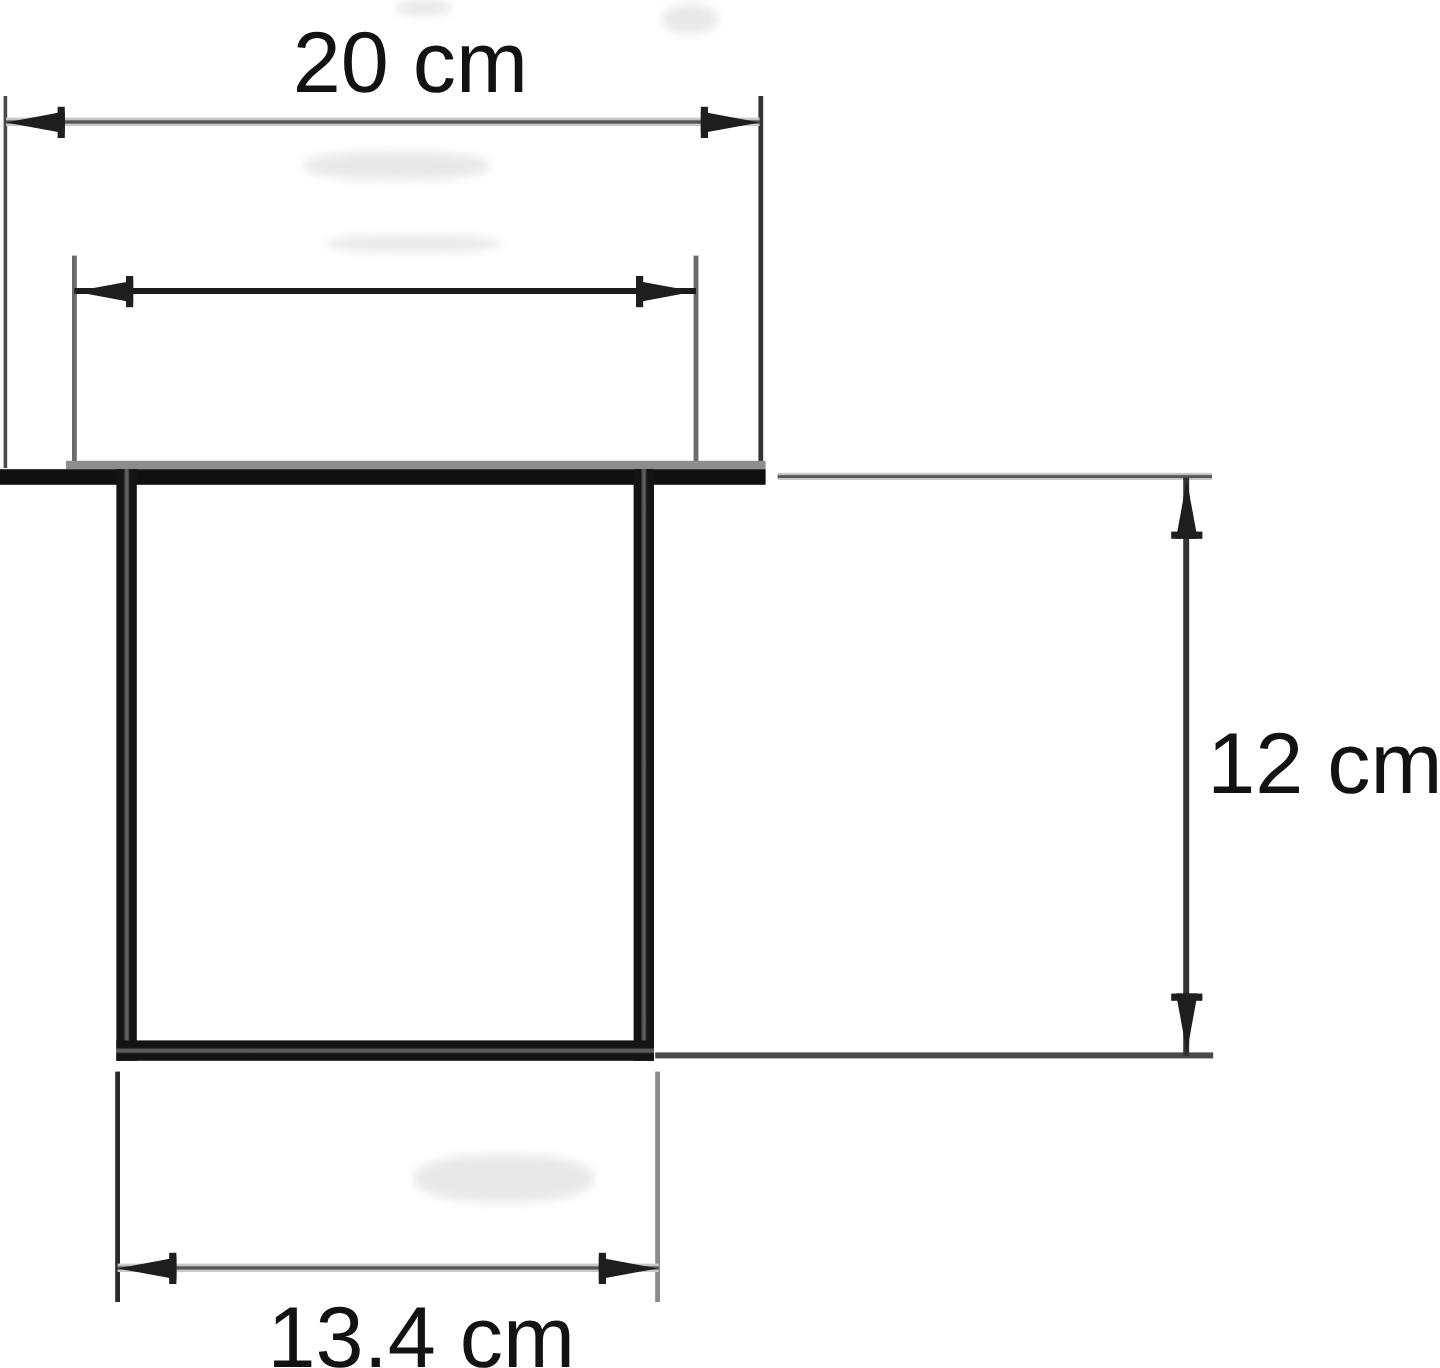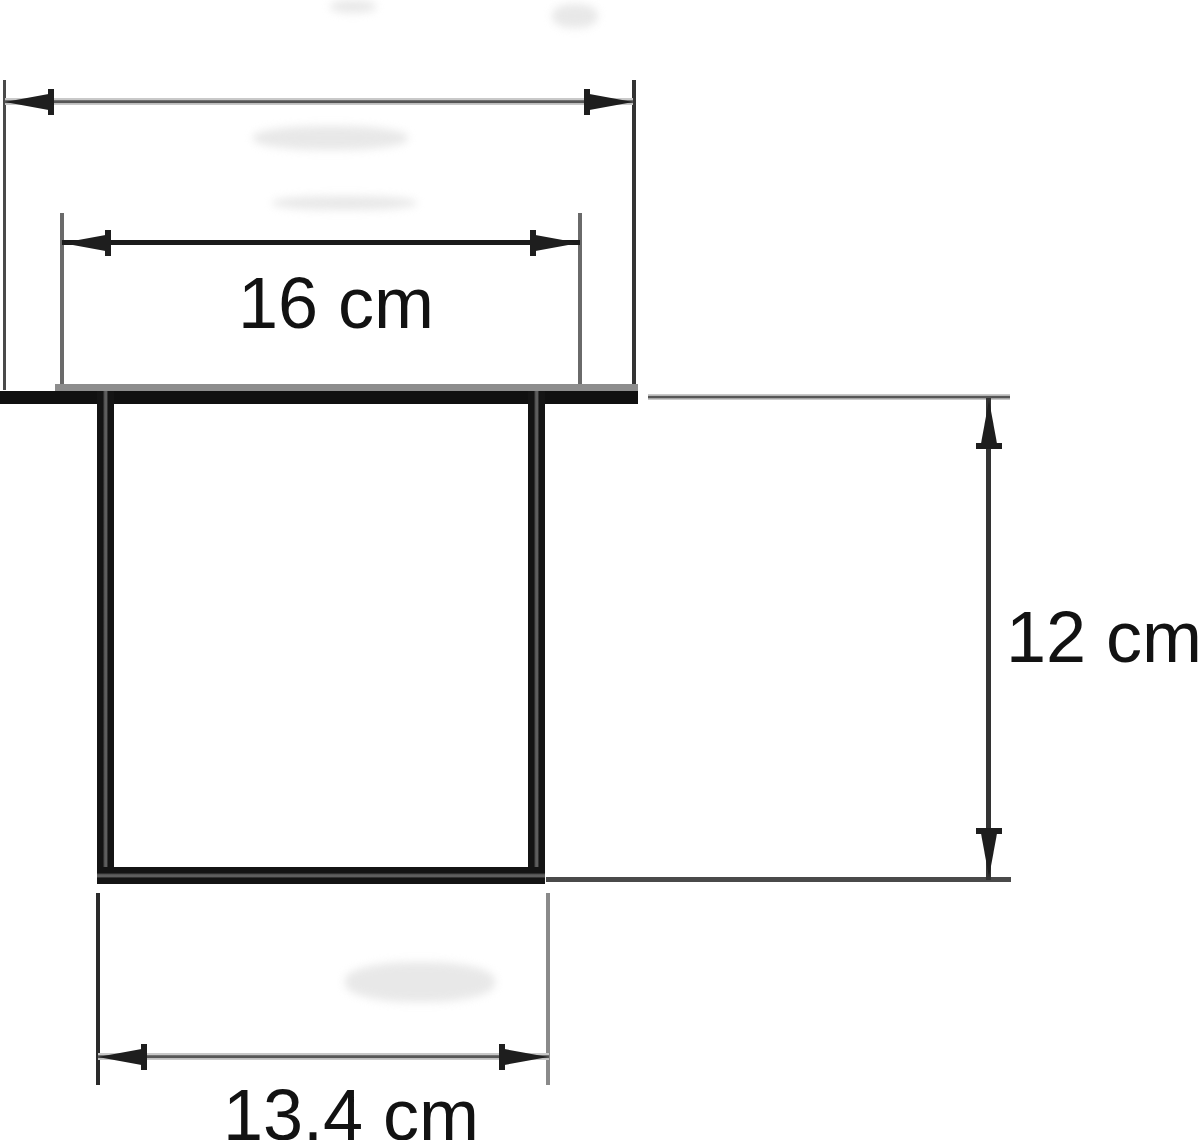--- a/index.html
+++ b/index.html
@@ -38,33 +38,33 @@
   <div class="line" style="left:632px;top:80px;width:4px;height:306px;background:#333;"></div>
   <div class="line gray-dim" style="left:5px;top:98px;width:628px;height:7px;"></div>
   <svg class="arr" style="left:4px;top:87px;" width="60" height="30" viewBox="0 0 60 30">
     <polygon points="1,15 50,6 50,24"></polygon>
       <rect x="44" y="2" width="6" height="26"></rect>
   </svg>
   <svg class="arr" style="left:574px;top:87px;" width="60" height="30" viewBox="0 0 60 30">
     <polygon points="59,15 10,6 10,24"></polygon>
       <rect x="10" y="2" width="6" height="26"></rect>
   </svg>
+  <div class="dim-label centered" style="left:342px;top:16px;">20 cm</div>
 
   <div class="line" style="left:60px;top:213px;width:4px;height:172px;background:#6a6a6a;"></div>
   <div class="line" style="left:578px;top:213px;width:4px;height:172px;background:#6a6a6a;"></div>
   <div class="line" style="left:62px;top:240px;width:518px;height:5px;background:#1b1b1b;"></div>
   <svg class="arr" style="left:61px;top:228px;" width="60" height="30" viewBox="0 0 60 30">
     <polygon points="1,15 50,6 50,24"></polygon>
       <rect x="44" y="2" width="6" height="26"></rect>
   </svg>
   <svg class="arr" style="left:520px;top:228px;" width="60" height="30" viewBox="0 0 60 30">
     <polygon points="59,15 10,6 10,24"></polygon>
       <rect x="10" y="2" width="6" height="26"></rect>
   </svg>
-  <div class="dim-label centered" style="left:336px;top:266px;">16 cm</div>
 
   <div class="line" style="left:55px;top:384px;width:583px;height:7px;background:#8d8d8d;"></div>
   <div class="line" style="left:0;top:391px;width:638px;height:13px;background:#101010;"></div>
 
   <div class="line wall-v" style="left:97px;top:391px;width:17px;height:493px;"></div>
   <div class="line wall-v" style="left:528px;top:391px;width:17px;height:493px;"></div>
   <div class="line wall-h" style="left:97px;top:867px;width:448px;height:17px;"></div>
 
   <div class="line gray-dim" style="left:648px;top:394px;width:362px;height:6px;"></div>
   <div class="line" style="left:546px;top:877px;width:465px;height:5px;background:#4a4a4a;"></div>

